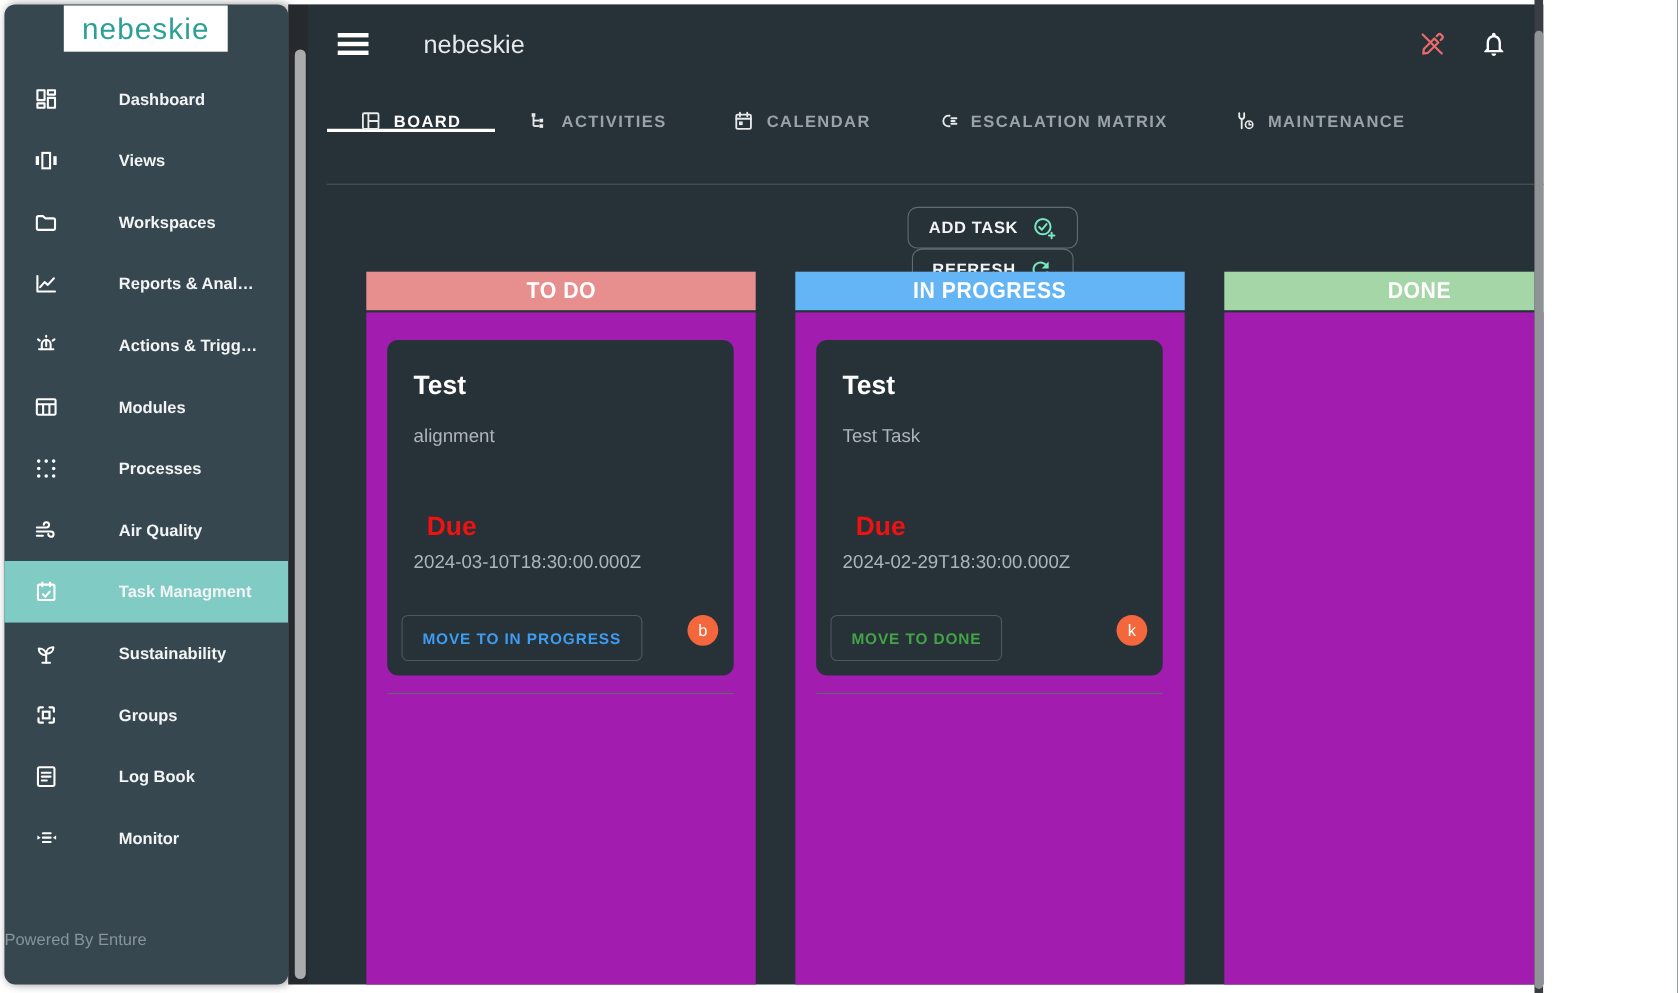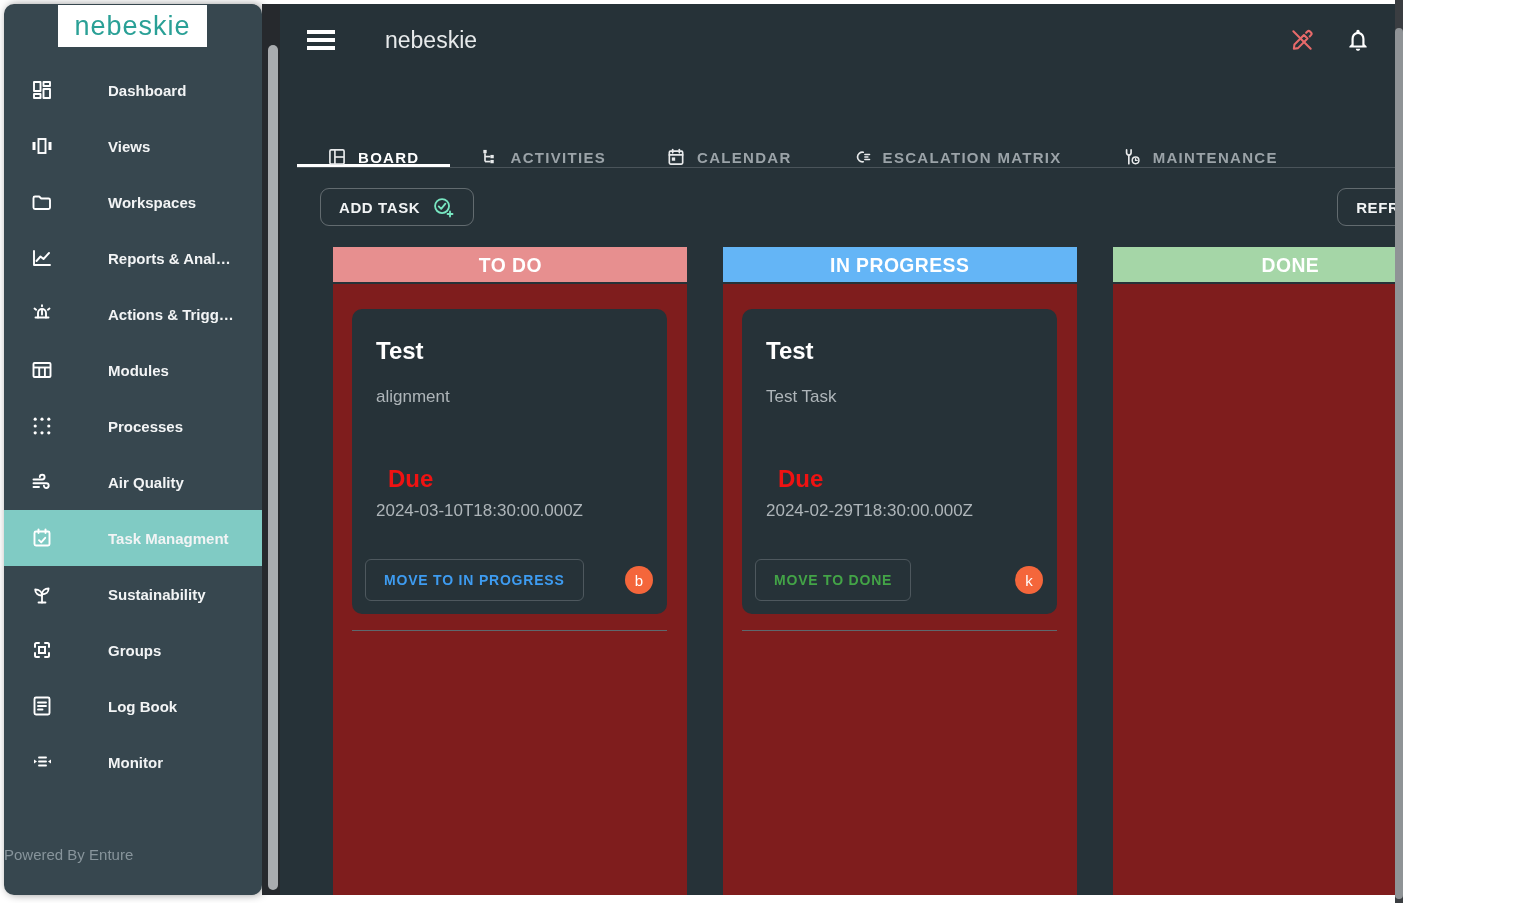--- a/index.html
+++ b/index.html
@@ -40,54 +40,54 @@
   .hamburger span { display:block; height:3.6px; background:#fff; }
   .app-title { margin-left:50px; font-size:23px; color:#E7EAEB; font-weight:400; }
   .topbar-right { margin-left:auto; margin-right:22px; display:flex; align-items:center; gap:30px; }
   .icon-btn { background:none; border:none; cursor:pointer; width:26px; height:26px; padding:0; }
   .icon-btn svg { display:block; }
   .avatar { width:38px; height:38px; border-radius:50%; background:#F4663B; color:#fff;
             display:flex; align-items:center; justify-content:center; font-size:17px; font-weight:bold;
             border:none; cursor:pointer; }
 
   
-  .tabs-bar { margin:24px 14px 0 17px; height:68px; display:flex; align-items:flex-end;
+  .tabs-bar { margin:24px 14px 0 17px; height:68px; display:flex; align-items:flex-start;
               border-bottom:1px solid #4A545A; }
   .tab { display:flex; align-items:center; gap:11px; padding:0 30px; background:none; border:none;
          color:#9BA3A8; font-size:15px; font-weight:bold; letter-spacing:1.3px; cursor:pointer;
          font-family:inherit; }
   .tab.active { color:#ffffff; box-shadow:inset 0 -3px 0 #ffffff; }
   .tab .tab-icon svg { display:block; }
 
   
-  .toolbar { margin:20px 32px 0 40px; display:flex; justify-content:space-between; align-items:center; }
+  .toolbar { margin:20px 32px 0 40px; display:flex; justify-content:space-between; align-items:center;flex-direction:column; }
   .btn-outline { height:38px; border:1px solid rgba(255,255,255,.28); border-radius:9px; background:transparent;
                  color:#F2F4F5; font-weight:bold; font-size:15px; letter-spacing:.6px;
                  display:flex; align-items:center; gap:12px; padding:0 18px; cursor:pointer; font-family:inherit; }
   .btn-outline svg { display:block; }
 
   
   .board { position:absolute; left:53px; top:243px; bottom:0; display:flex; gap:36px; }
   .column { width:354px; display:flex; flex-direction:column; }
   .col-header { height:35px; flex:none; display:flex; align-items:center; justify-content:center;
                 color:#fff; font-weight:bold; font-size:21px; margin-bottom:2px; }
   .col-header span { display:inline-block; transform:scaleX(.92); letter-spacing:.5px; }
   .col-header.todo { background:#E78F8F; }
   .col-header.inprogress { background:#64B5F6; }
   .col-header.done { background:#A5D6A7; }
-  .col-body { flex:1; background:#7f1d1d; overflow:hidden; }
+  .col-body { flex:1; background:#a21caf; overflow:hidden; }
 
   .card { margin:25px 20px 0 19px; height:305px; background:#263238; border-radius:10px; position:relative; }
   .card-content { padding:28px 24px 0; }
   .card-title { font-size:24px; font-weight:bold; color:#ffffff; }
   .card-desc { margin-top:22px; font-size:17px; color:#AEB5B9; }
   .card-due-label { margin-top:58px; font-size:24px; font-weight:bold; color:#F01212;margin-left:12px; }
   .card-due-date { margin-top:8px; font-size:17px; color:#AEB5B9; }
   .card-actions { position:absolute; left:13px; right:14px; bottom:13px; display:flex;
-                  align-items:center; justify-content:space-between;margin-top:24px; }
+                  align-items:flex-start; justify-content:space-between;margin-top:24px; }
   .action-btn { border:1px solid #4E585E; border-radius:6px; background:transparent; cursor:pointer;
                 font-size:14px; font-weight:bold; letter-spacing:.8px; padding:12px 18px; font-family:inherit; }
   .action-btn.blue { color:#3E9CF1; }
   .action-btn.green { color:#43A447; }
   .assignee { width:28px; height:28px; border-radius:50%; background:#F4663B; color:#fff;
               display:flex; align-items:center; justify-content:center; font-size:15px; }
   .card-divider { height:1px; background:#5E686D; margin:16px 20px 0 19px; }
 </style>
 </head>
 <body>

